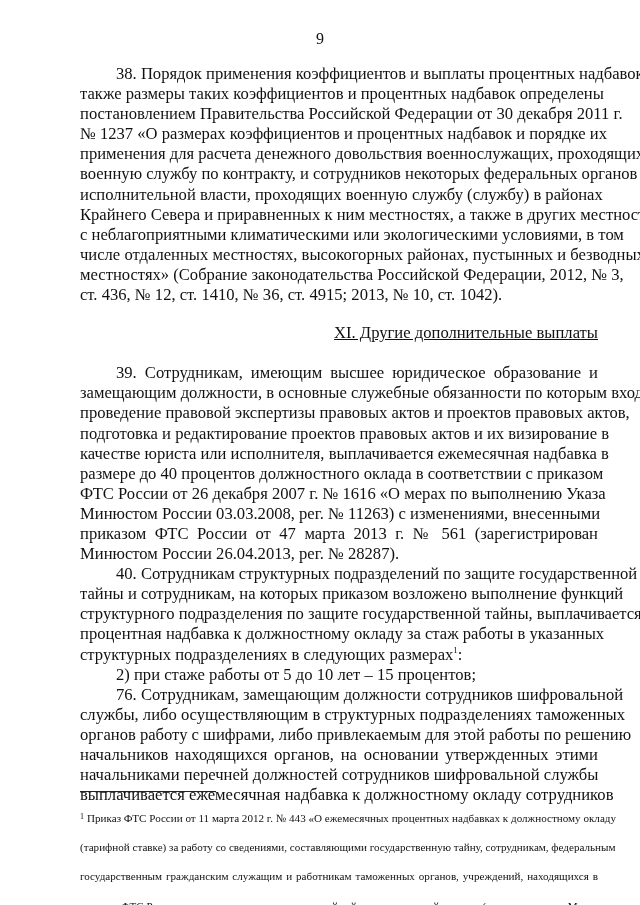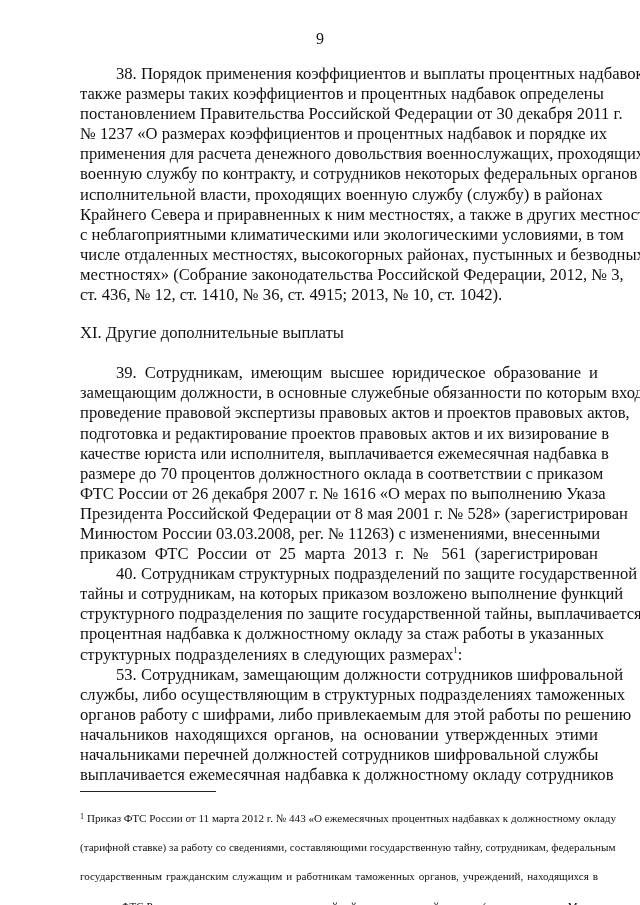--- a/index.html
+++ b/index.html
@@ -2,21 +2,21 @@
 <html><head>
 <meta charset="utf-8">
 <style>
   html, body { margin: 0; padding: 0; background: #ffffff; }
   body { width: 640px; height: 905px; position: relative; overflow: hidden; color: #111; font-family: "Liberation Serif", "DejaVu Serif", serif; }
   .page-number { position: absolute; top: 30px; left: 0; width: 640px; text-align: center; font-size: 16px; }
   .body-text { position: absolute; left: 80px; top: 64px; width: 518px; font-size: 16.6px; line-height: 20.1px; }
   .line { display: block; white-space: nowrap; text-align: justify; text-align-last: justify; height: 20.1px; }
   .line.last { text-align-last: left; }
   .line.indent { padding-left: 36px; }
-  .heading { display: block; text-align: left; height: 20.1px; margin: 18px 0 20px 0; }
+  .heading { display: block; text-align: right; height: 20.1px; margin: 18px 0 20px 0; text-decoration: underline; }
   sup.fn-ref { font-size: 9px; vertical-align: top; line-height: 10px; }
   .footnote-rule { position: absolute; left: 80px; top: 791px; width: 136px; height: 0; border-top: 1px solid #222; }
   .footnotes { position: absolute; left: 80px; top: 796px; width: 518px; font-size: 11.1px; line-height: 13.2px; font-family: "Liberation Serif", "DejaVu Serif", serif; }
   .fn-line { display: block; white-space: nowrap; text-align: justify; text-align-last: justify; height: 13.2px; margin-top: 16px; }
   .fn-line.last { text-align-last: left; }
   .fn-mark { font-size: 8px; vertical-align: top; line-height: 9px; margin-right: 3px; }
 </style>
 </head>
 <body>
 
@@ -40,37 +40,38 @@
   </div>
 
   <span class="heading">XI. Другие дополнительные выплаты</span>
 
   <div>
     <span class="line indent">39. Сотрудникам, имеющим высшее юридическое образование и</span>
     <span class="line">замещающим должности, в основные служебные обязанности по которым входит</span>
     <span class="line">проведение правовой экспертизы правовых актов и проектов правовых актов,</span>
     <span class="line">подготовка и редактирование проектов правовых актов и их визирование в</span>
     <span class="line">качестве юриста или исполнителя, выплачивается ежемесячная надбавка в</span>
-    <span class="line">размере до 70 процентов должностного оклада в соответствии с приказом</span>
+    <span class="line">размере до 40 процентов должностного оклада в соответствии с приказом</span>
     <span class="line">ФТС России от 26 декабря 2007 г. № 1616 «О мерах по выполнению Указа</span>
-    <span class="line">Президента Российской Федерации от 8 мая 2001 г. № 528» (зарегистрирован</span>
     <span class="line">Минюстом России 03.03.2008, рег. № 11263) с изменениями, внесенными</span>
-    <span class="line">приказом ФТС России от 25 марта 2013 г. № 561 (зарегистрирован</span>
+    <span class="line">приказом ФТС России от 47 марта 2013 г. № 561 (зарегистрирован</span>
+    <span class="line last">Минюстом России 26.04.2013, рег. № 28287).</span>
   </div>
 
   <div>
     <span class="line indent">40. Сотрудникам структурных подразделений по защите государственной</span>
     <span class="line">тайны и сотрудникам, на которых приказом возложено выполнение функций</span>
     <span class="line">структурного подразделения по защите государственной тайны, выплачивается</span>
     <span class="line">процентная надбавка к должностному окладу за стаж работы в указанных</span>
     <span class="line last"><span>структурных подразделениях в следующих размерах</span><sup class="fn-ref">1</sup><span>:</span></span>
+    <span class="line last indent">2) при стаже работы от 5 до 10 лет – 15 процентов;</span>
   </div>
 
   <div>
-    <span class="line indent">53. Сотрудникам, замещающим должности сотрудников шифровальной</span>
+    <span class="line indent">76. Сотрудникам, замещающим должности сотрудников шифровальной</span>
     <span class="line">службы, либо осуществляющим в структурных подразделениях таможенных</span>
     <span class="line">органов работу с шифрами, либо привлекаемым для этой работы по решению</span>
     <span class="line">начальников находящихся органов, на основании утвержденных этими</span>
     <span class="line">начальниками перечней должностей сотрудников шифровальной службы</span>
     <span class="line">выплачивается ежемесячная надбавка к должностному окладу сотрудников</span>
   </div>
 </div>
 
 <div class="footnote-rule"></div>
 

